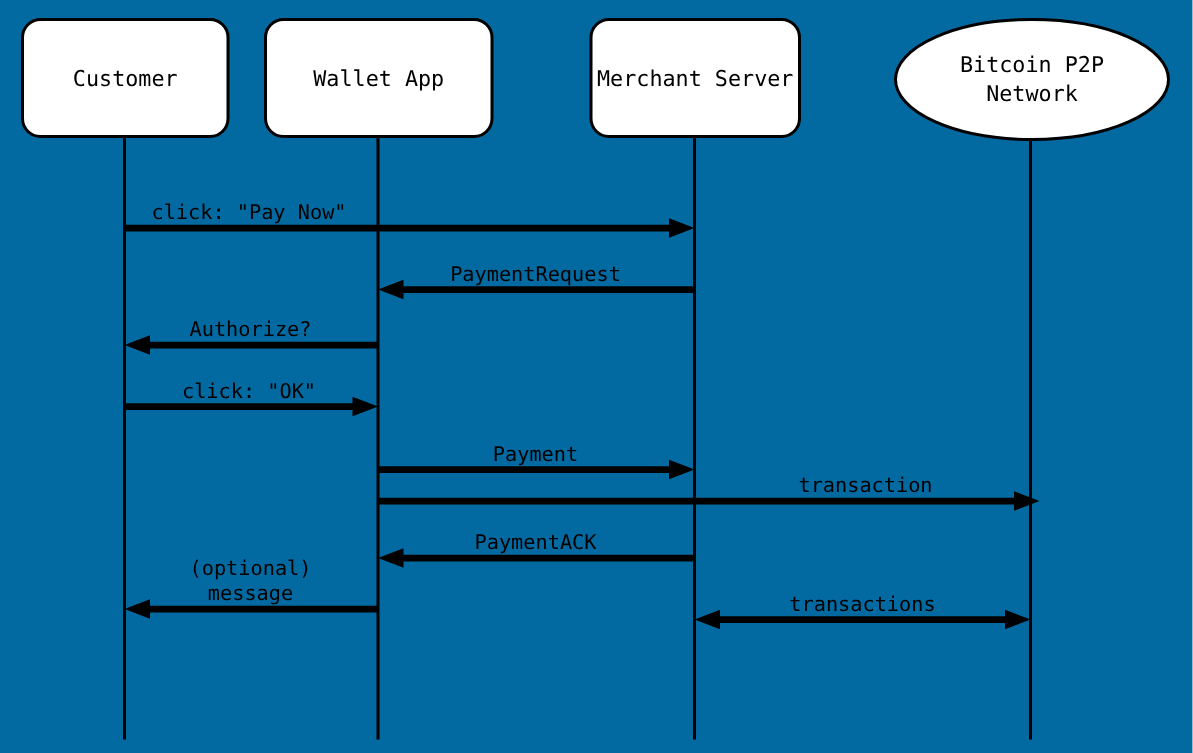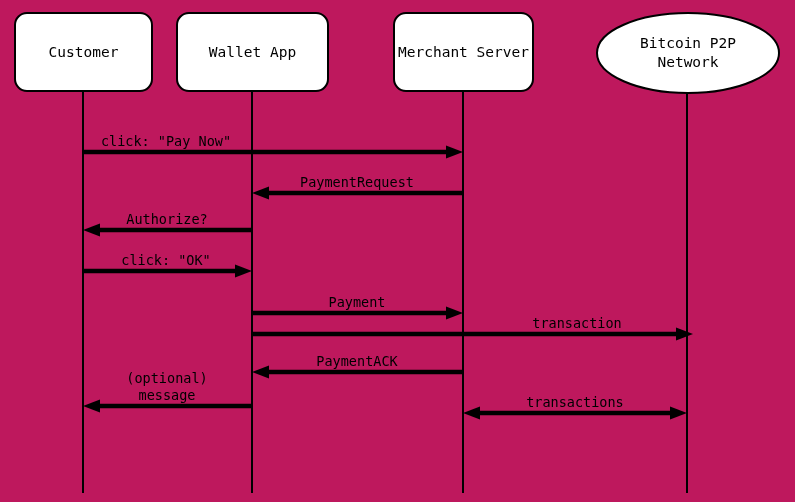--- a/index.html
+++ b/index.html
@@ -1,16 +1,16 @@
 <!DOCTYPE html>
 <html><head>
 <meta charset="utf-8">
 <style>
   html, body { margin: 0; padding: 0; background: #ffffff; }
-  .stage { width: 795px; height: 502px; position: relative; background: #be185d; }
+  .stage { width: 795px; height: 502px; position: relative; background: #0369a1; }
   svg { display: block; }
   .actor-box { fill: #ffffff; stroke: #000000; stroke-width: 2; }
   .lifeline  { stroke: #000000; stroke-width: 2; }
   .mline     { stroke: #000000; stroke-width: 4.5; }
   .mhead     { fill: #000000; stroke: none; }
   .actor-label {
     font-family: "DejaVu Sans Mono", monospace;
     font-size: 14.5px; fill: #000000; text-anchor: middle;
   }
   .mlabel {

